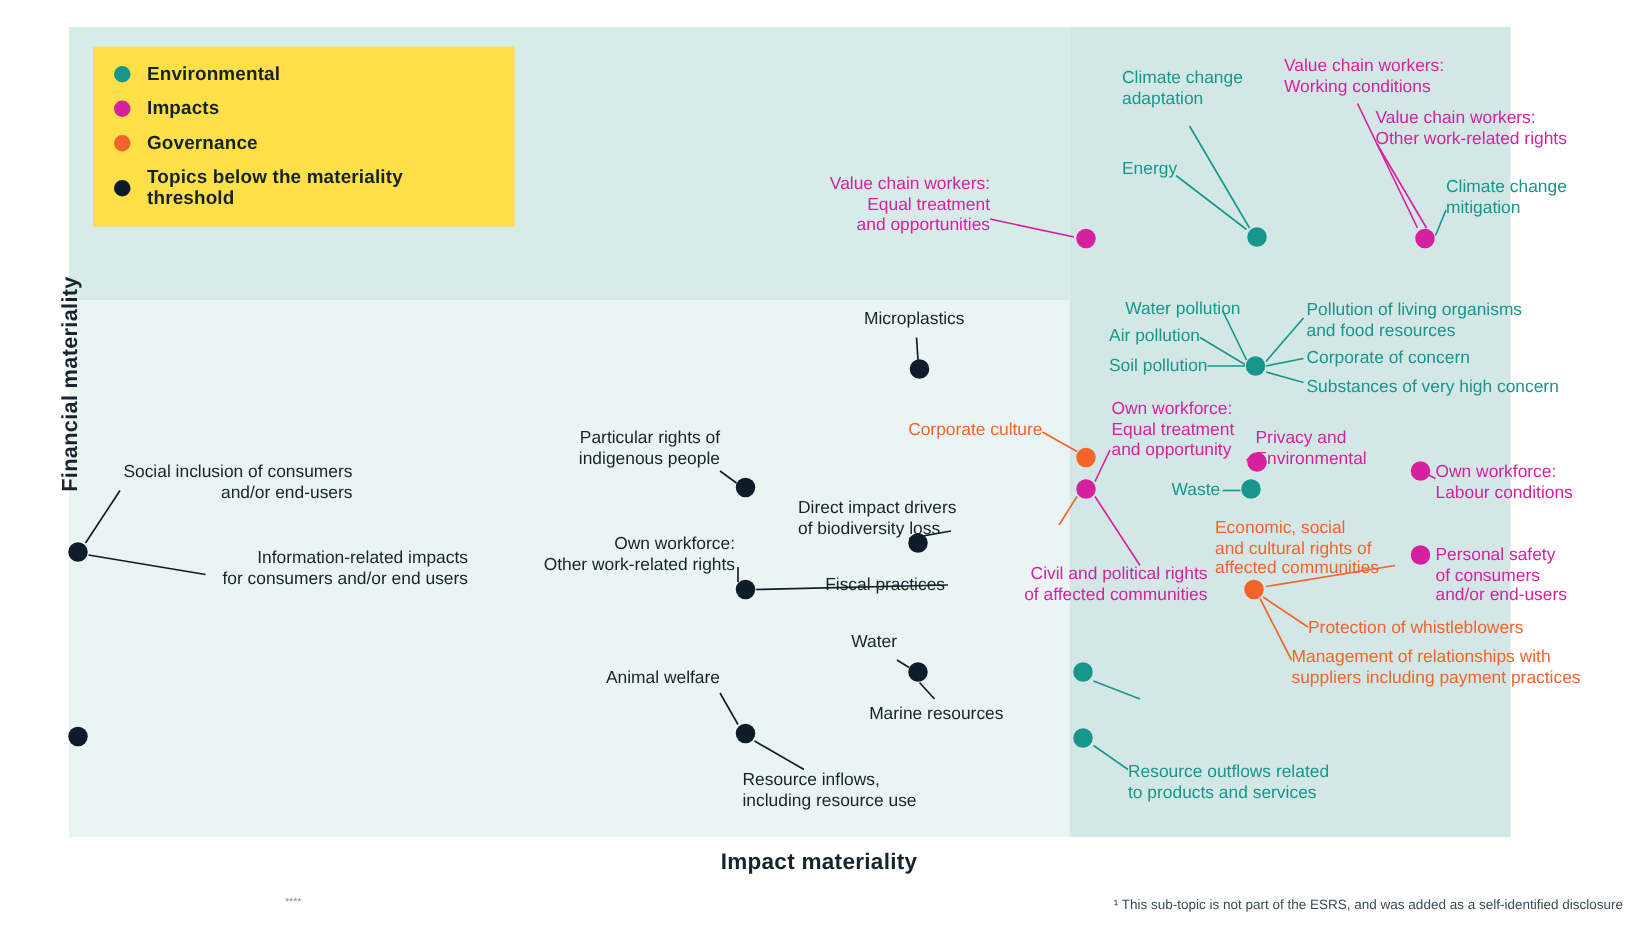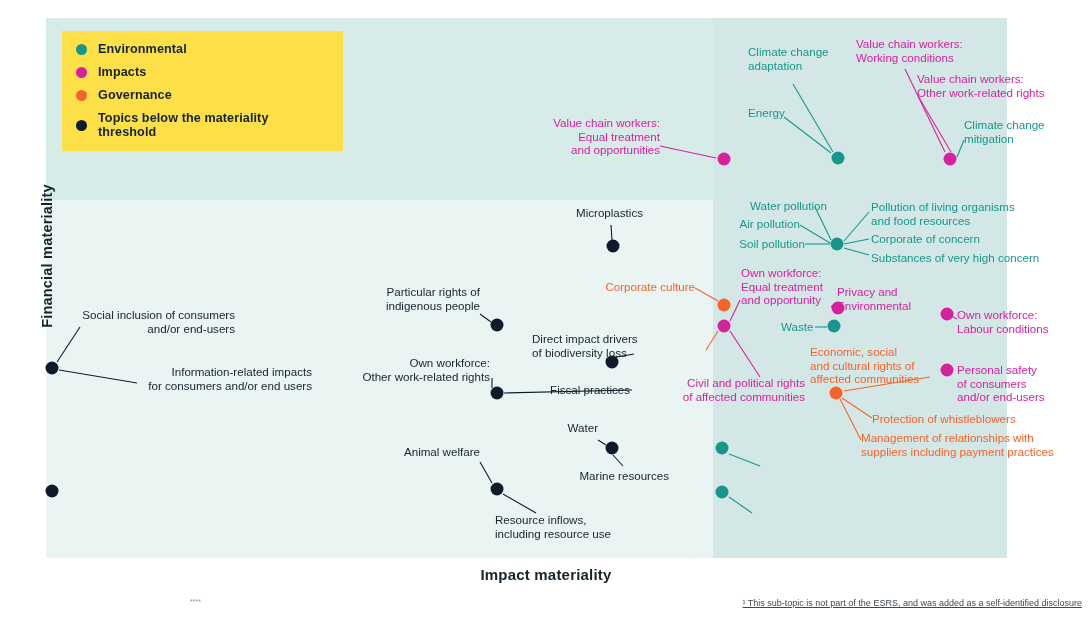--- a/index.html
+++ b/index.html
@@ -61,21 +61,20 @@
     font-weight: bold;
     letter-spacing: 0.2px;
     color: #17242c;
   }
   .footnote {
     position: absolute;
     right: 10px;
     top: 598px;
     font-size: 9px;
     color: #3b4a53;
-    text-decoration: underline;
   }
   .footnote-left {
     position: absolute;
     left: 190px;
     top: 598px;
     font-size: 7px;
     color: #8a949a;
   }
 
   
@@ -306,19 +305,21 @@
 of affected communities</div>
   <div class="lbl" style="left:872px;top:412px;color:#f4632a">Protection of whistleblowers</div>
   <div class="lbl" style="left:861px;top:431px;color:#f4632a">Management of relationships with
 suppliers including payment practices</div>
 
   <div class="lbl left" style="left:490px;top:421px;width:108px;color:#16232b">Water</div>
   <div class="lbl left" style="left:495px;top:469px;width:174px;color:#16232b">Marine resources</div>
   <div class="lbl left" style="left:330px;top:445px;width:150px;color:#16232b">Animal welfare</div>
   <div class="lbl" style="left:495px;top:513px;color:#16232b">Resource inflows,
 including resource use</div>
+  <div class="lbl" style="left:752px;top:508px;color:#17968c">Resource outflows related
+to products and services</div>
 
   <div class="axis-y">Financial materiality</div>
   <div class="axis-x">Impact materiality</div>
 
   <div class="footnote">¹ This sub-topic is not part of the ESRS, and was added as a self-identified disclosure</div>
   <div class="footnote-left">****</div>
 </div>
 
 </body></html>

